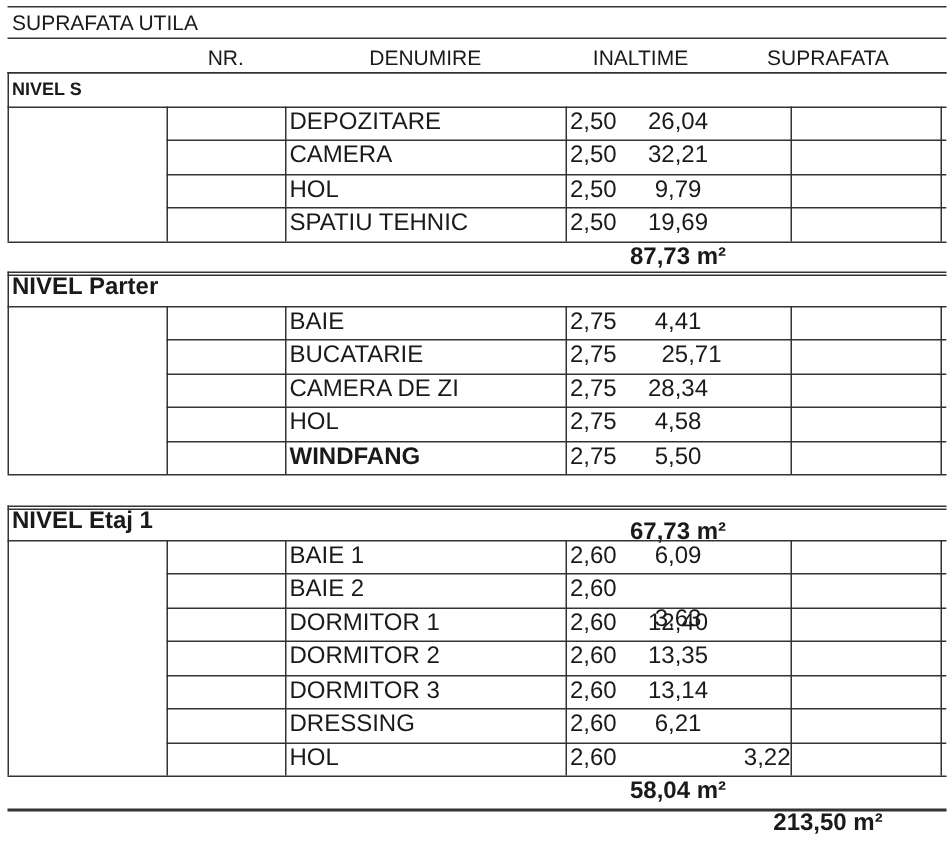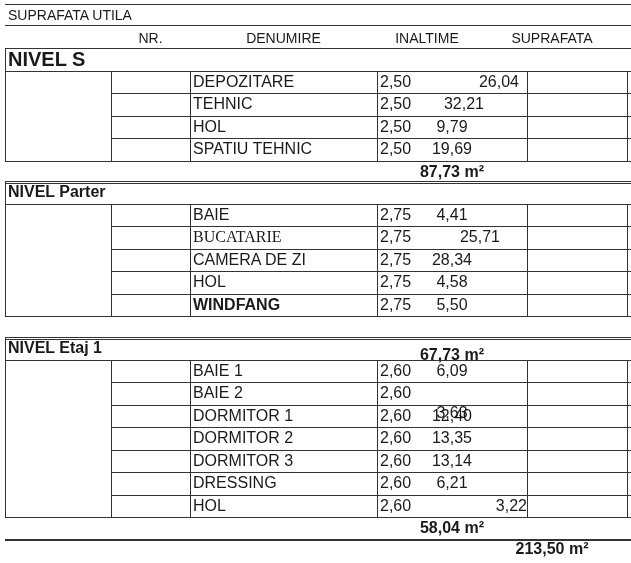--- a/index.html
+++ b/index.html
@@ -21,37 +21,37 @@
 
 <div class="txt hdr center" style="left:111px; width:79px; top:28px;">NR.</div>
 <div class="txt hdr center" style="left:190px; width:187px; top:28px;">DENUMIRE</div>
 <div class="txt hdr center" style="left:377px; width:100px; top:28px;">INALTIME</div>
 <div class="txt hdr center" style="left:477px; width:150px; top:28px;">SUPRAFATA</div>
 <div class="hline" style="left:5px; top:48px; width:630px;"></div>
 
 <div id="sections">
     <div>
       <div class="hline" style="left:5px; top:48px; width:630px;"></div>
-      <div class="txt bold" style="left:8px; top:48px; font-size:20px;">NIVEL  S</div>
+      <div class="txt bold" style="left:8px; top:48px; font-size:12px;">NIVEL  S</div>
       <div class="hline" style="left:5px; top:70.5px; width:630px;"></div>
       <div class="vline" style="left:5px; top:48px; height:112.5px;"></div>
       <div class="vline" style="left:111px; top:70.5px; height:90px;"></div>
       <div class="vline" style="left:190px; top:70.5px; height:90px;"></div>
       <div class="vline" style="left:377px; top:70.5px; height:90px;"></div>
       <div class="vline" style="left:527px; top:70.5px; height:90px;"></div>
       <div class="vline" style="left:627px; top:70.5px; height:90px;"></div>
       <div class="txt" style="left:111px; width:79px; top:70.5px;"></div>
       <div class="txt" style="left:193px; top:70.5px;">DEPOZITARE</div>
       <div class="txt" style="left:380px; top:70.5px;">2,50</div>
-      <div class="txt center" style="left:377px; width:150px; top:70.5px;padding-left:47px;">26,04</div>
+      <div class="txt center" style="left:377px; width:150px; top:70.5px;">26,04</div>
       <div class="hline" style="left:111px; top:93px; width:520px;"></div>
       <div class="txt" style="left:111px; width:79px; top:93px;"></div>
-      <div class="txt" style="left:193px; top:93px;">TEHNIC</div>
+      <div class="txt" style="left:193px; top:93px;">CAMERA</div>
       <div class="txt" style="left:380px; top:93px;">2,50</div>
-      <div class="txt center" style="left:377px; width:150px; top:93px;padding-left:12px;">32,21</div>
+      <div class="txt center" style="left:377px; width:150px; top:93px;">32,21</div>
       <div class="hline" style="left:111px; top:115.5px; width:520px;"></div>
       <div class="txt" style="left:111px; width:79px; top:115.5px;"></div>
       <div class="txt" style="left:193px; top:115.5px;">HOL</div>
       <div class="txt" style="left:380px; top:115.5px;">2,50</div>
       <div class="txt center" style="left:377px; width:150px; top:115.5px;">9,79</div>
       <div class="hline" style="left:111px; top:138px; width:520px;"></div>
       <div class="txt" style="left:111px; width:79px; top:138px;"></div>
       <div class="txt" style="left:193px; top:138px;">SPATIU TEHNIC</div>
       <div class="txt" style="left:380px; top:138px;">2,50</div>
       <div class="txt center" style="left:377px; width:150px; top:138px;">19,69</div>
@@ -68,23 +68,23 @@
       <div class="vline" style="left:190px; top:203.5px; height:112.5px;"></div>
       <div class="vline" style="left:377px; top:203.5px; height:112.5px;"></div>
       <div class="vline" style="left:527px; top:203.5px; height:112.5px;"></div>
       <div class="vline" style="left:627px; top:203.5px; height:112.5px;"></div>
       <div class="txt" style="left:111px; width:79px; top:203.5px;"></div>
       <div class="txt" style="left:193px; top:203.5px;">BAIE</div>
       <div class="txt" style="left:380px; top:203.5px;">2,75</div>
       <div class="txt center" style="left:377px; width:150px; top:203.5px;">4,41</div>
       <div class="hline" style="left:111px; top:226px; width:520px;"></div>
       <div class="txt" style="left:111px; width:79px; top:226px;"></div>
-      <div class="txt" style="left:193px; top:226px;font-family:Liberation Serif, serif;">BUCATARIE</div>
+      <div class="txt" style="left:193px; top:226px;">BUCATARIE</div>
       <div class="txt" style="left:380px; top:226px;">2,75</div>
-      <div class="txt center" style="left:377px; width:150px; top:226px;padding-left:28px;">25,71</div>
+      <div class="txt center" style="left:358px; width:150px; top:226px;padding-left:28px;">25,71</div>
       <div class="hline" style="left:111px; top:248.5px; width:520px;"></div>
       <div class="txt" style="left:111px; width:79px; top:248.5px;"></div>
       <div class="txt" style="left:193px; top:248.5px;">CAMERA DE ZI</div>
       <div class="txt" style="left:380px; top:248.5px;">2,75</div>
       <div class="txt center" style="left:377px; width:150px; top:248.5px;">28,34</div>
       <div class="hline" style="left:111px; top:271px; width:520px;"></div>
       <div class="txt" style="left:111px; width:79px; top:271px;"></div>
       <div class="txt" style="left:193px; top:271px;">HOL</div>
       <div class="txt" style="left:380px; top:271px;">2,75</div>
       <div class="txt center" style="left:377px; width:150px; top:271px;">4,58</div>

